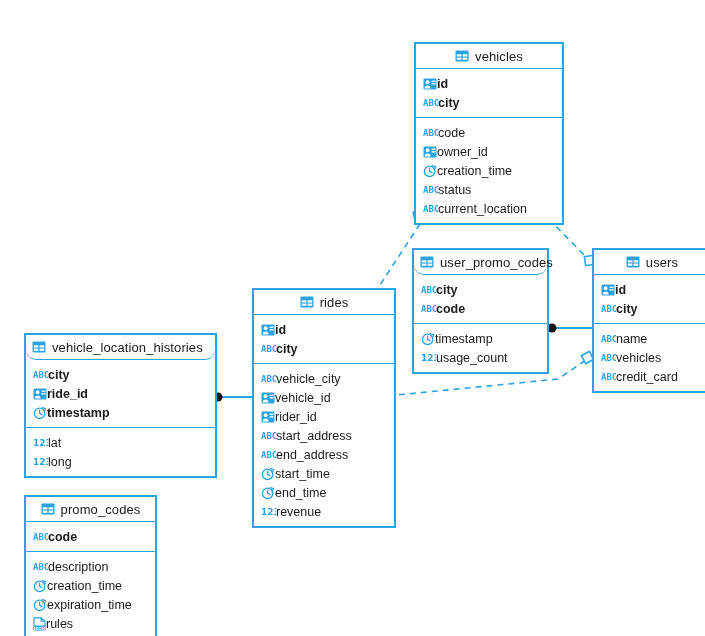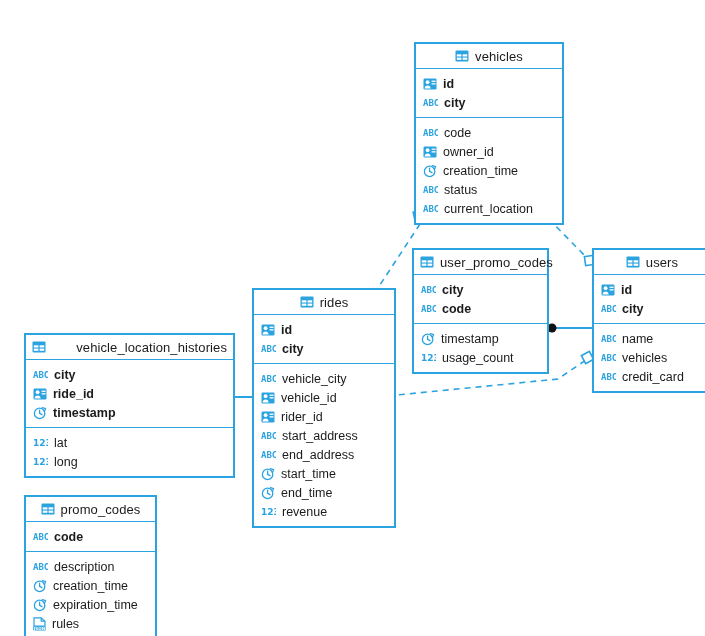--- a/index.html
+++ b/index.html
@@ -24,34 +24,34 @@
   }
   .thead{
     height:25px;
     border-bottom:1px solid #2aa3e0;
     display:flex;align-items:center;justify-content:center;
     gap:6px;
     padding:0 6px;
     box-sizing:border-box;
     background:#ffffff;
   }
-  .thead.left{justify-content:space-between;}
+  .thead.left{justify-content:flex-start;border-radius:10px;}
   .tname{
     font-size:13px;
     color:#1b1b1b;
     white-space:nowrap;
     letter-spacing:.1px;
   }
   .tsection{
     padding:5px 0 5px 0;
     box-sizing:border-box;
   }
   .tsection.keys{border-bottom:1px solid #2aa3e0;}
   .col{
-    display:flex;align-items:center;gap:6px;
+    display:flex;align-items:center;
     height:19px;
     padding:0 7px;
     box-sizing:border-box;
     white-space:nowrap;
   }
   .cname{font-size:12.5px;color:#1b1b1b;}
   .col.pk .cname{font-weight:bold;}
 
   
   .ic{flex:0 0 auto;display:inline-flex;align-items:center;justify-content:center;}
@@ -401,21 +401,21 @@
           <div class="col">
             <span class="ic">
               <svg width="15" height="11" viewBox="0 0 15 11">
                 <text x="0" y="9" font-family="DejaVu Sans, sans-serif" font-size="9" font-weight="bold" fill="#2aa3e0">123</text>
               </svg>
             </span>
             <span class="cname">revenue</span>
           </div>
         </div>
       </div>
-      <div class="table" style="left: 24px; top: 333px; width: 211px;">
+      <div class="table" style="left: 24px; top: 333px; width: 193px;">
         <div class="thead left">
           <span class="ic">
             <svg width="14" height="12" viewBox="0 0 14 12">
               <rect x="0.5" y="0.5" width="13" height="11" rx="1" fill="#2aa3e0"></rect>
               <rect x="1.8" y="4.3" width="4.6" height="2.2" fill="#ffffff"></rect>
               <rect x="7.6" y="4.3" width="4.6" height="2.2" fill="#ffffff"></rect>
               <rect x="1.8" y="7.6" width="4.6" height="2.2" fill="#ffffff"></rect>
               <rect x="7.6" y="7.6" width="4.6" height="2.2" fill="#ffffff"></rect>
             </svg>
           </span>

